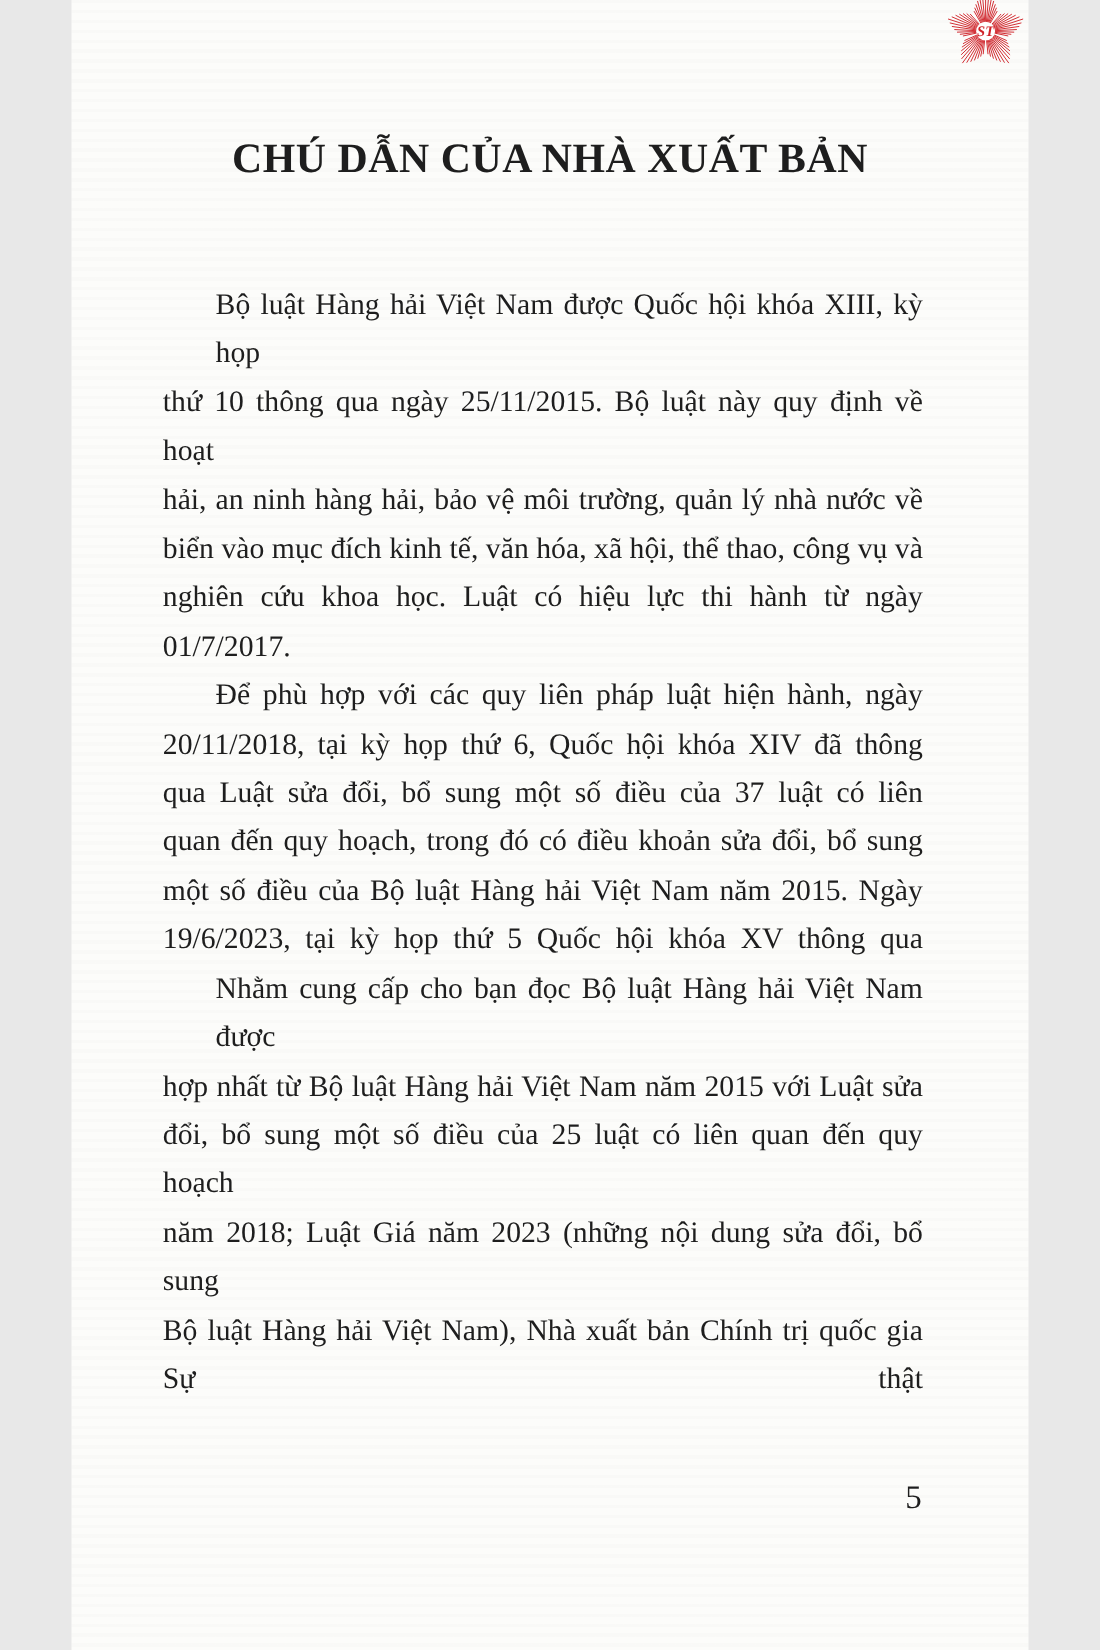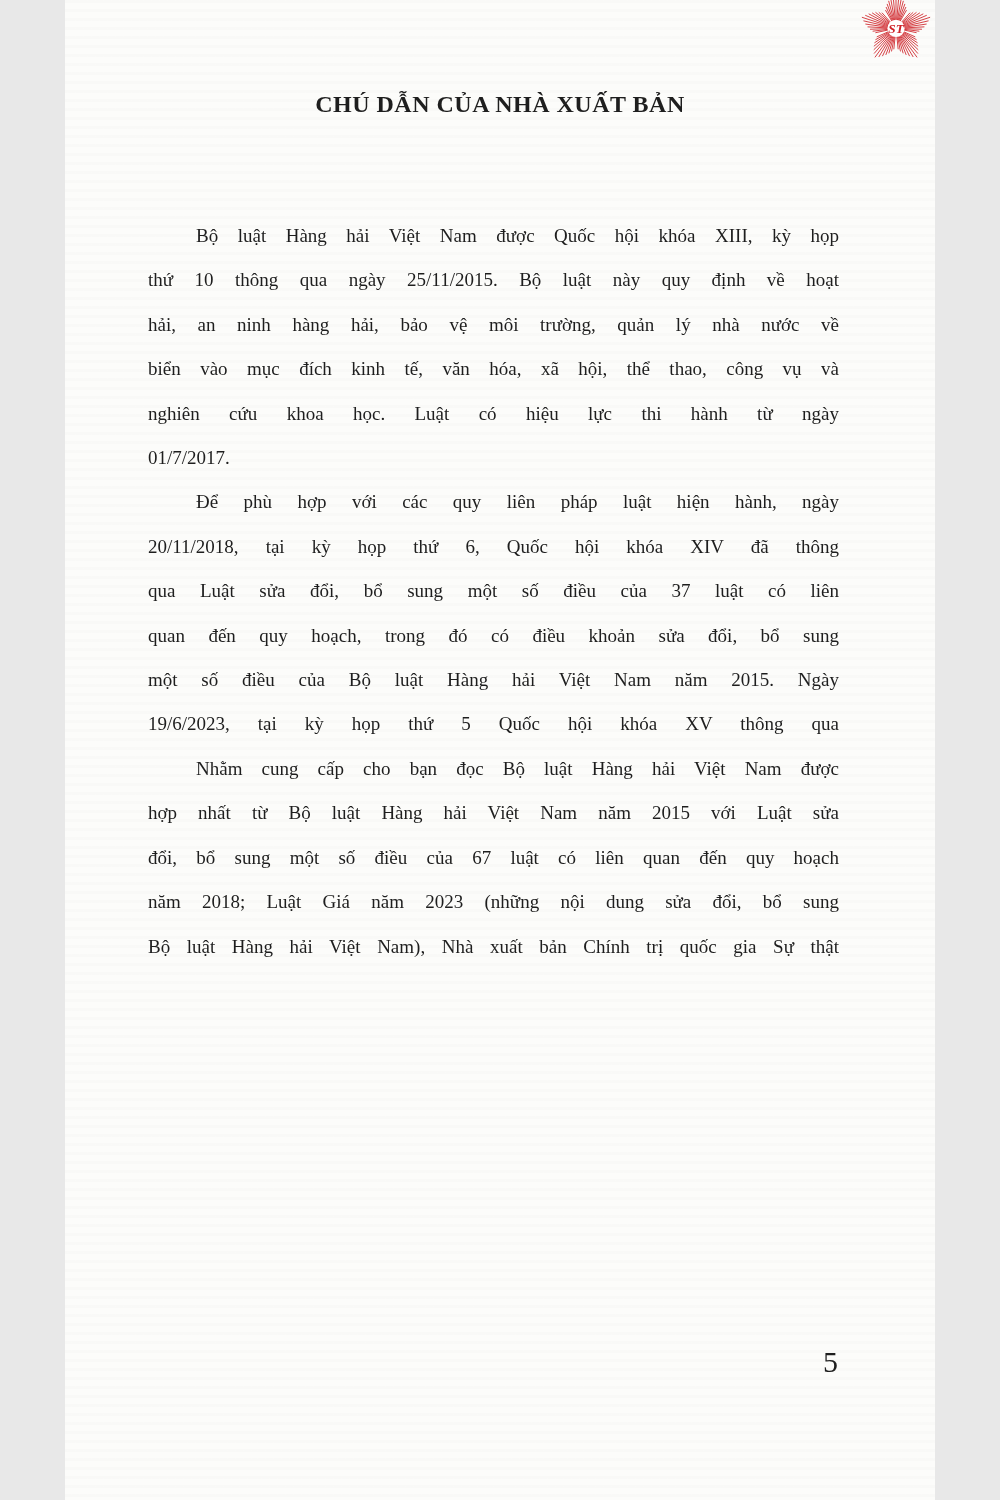--- a/index.html
+++ b/index.html
@@ -20,30 +20,30 @@
   .logo {
     position: absolute;
     top: -13px;
     right: 0px;
     width: 78px;
     height: 78px;
   }
   .logo svg { width: 100%; height: 100%; display: block; }
   .title {
     margin: 0;
-    padding-top: 80px;
-    font-size: 24px;
+    padding-top: 120px;
+    font-size: 38px;
     line-height: 48px;
     font-weight: bold;
     text-align: center;
     letter-spacing: 0.5px;
   }
   .body {
     margin: 86px 96px 0 83px;
-    font-size: 19px;
+    font-size: 27px;
     line-height: 44.4px;
   }
   .para { margin: 0; }
   .line {
     text-align: justify;
     text-align-last: justify;
     white-space: normal;
   }
   .line.indent { padding-left: 48px; }
   .line.lastline { text-align-last: left; }
@@ -149,21 +149,21 @@
         <div class="line indent">Để phù hợp với các quy liên pháp luật hiện hành, ngày</div>
         <div class="line">20/11/2018, tại kỳ họp thứ 6, Quốc hội khóa XIV đã thông</div>
         <div class="line">qua Luật sửa đổi, bổ sung một số điều của 37 luật có liên</div>
         <div class="line">quan đến quy hoạch, trong đó có điều khoản sửa đổi, bổ sung</div>
         <div class="line">một số điều của Bộ luật Hàng hải Việt Nam năm 2015. Ngày</div>
         <div class="line">19/6/2023, tại kỳ họp thứ 5 Quốc hội khóa XV thông qua</div>
       </div>
       <div class="para">
         <div class="line indent">Nhằm cung cấp cho bạn đọc Bộ luật Hàng hải Việt Nam được</div>
         <div class="line">hợp nhất từ Bộ luật Hàng hải Việt Nam năm 2015 với Luật sửa</div>
-        <div class="line">đổi, bổ sung một số điều của 67 luật có liên quan đến quy hoạch</div>
+        <div class="line">đổi, bổ sung một số điều của 25 luật có liên quan đến quy hoạch</div>
         <div class="line">năm 2018; Luật Giá năm 2023 (những nội dung sửa đổi, bổ sung</div>
         <div class="line">Bộ luật Hàng hải Việt Nam), Nhà xuất bản Chính trị quốc gia Sự thật</div>
       </div>
     </main>
 
   <div class="pagenum">5</div>
 
 </div>
 
 </body></html>

